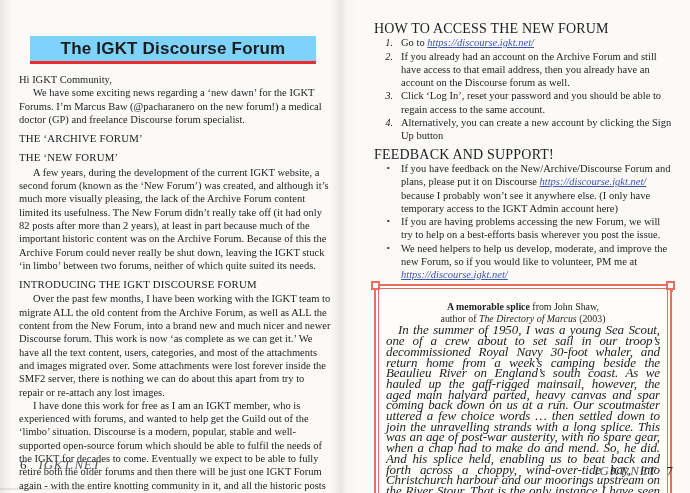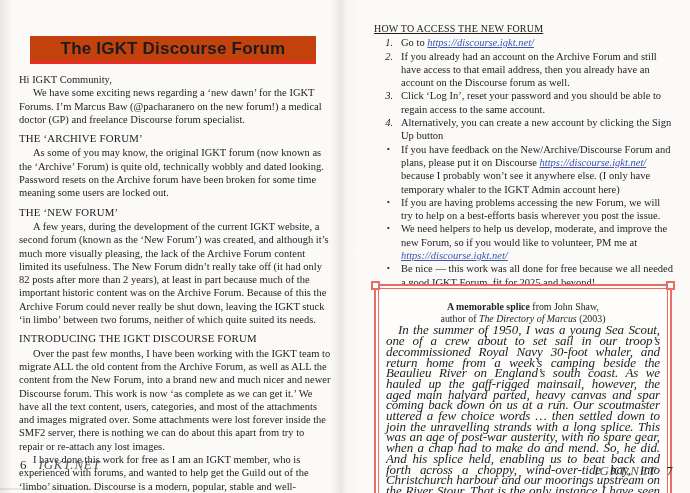--- a/index.html
+++ b/index.html
@@ -29,21 +29,21 @@
       rgba(255,255,255,0) 100%);
   }
   .scan-line {
     position: absolute; left: 0; bottom: 3px; width: 96px; height: 2px;
     background: rgba(0,0,0,0.08);
   }
 
   
   .title-box {
     position: absolute; left: 30px; top: 36px; width: 286px; height: 28px;
-    background: #c2410c;
+    background: #7dd3fc;
     border-bottom: 3px solid #ee2b2b;
     display: flex; align-items: center; justify-content: center;
     font-family: "Liberation Sans", sans-serif;
     font-size: 17px; font-weight: bold; color: #1c1c1c;
     letter-spacing: 0.2px;
   }
   .lp-col {
     position: absolute; left: 19px; top: 73px; width: 312px;
     font-size: 10.5px; line-height: 13.3px;
   }
@@ -52,21 +52,21 @@
   .sec-h {
     margin: 6px 0 1px 0;
     font-size: 10.8px; font-weight: normal; letter-spacing: 0.2px;
   }
 
   
   .rp-col {
     position: absolute; left: 374px; top: 22px; width: 300px;
     font-size: 10.5px; line-height: 13.3px;
   }
-  .rp-h { margin: 0 0 1px 0; font-size: 10px; font-weight: normal; letter-spacing: 0.2px; text-decoration: underline; }
+  .rp-h { margin: 0 0 1px 0; font-size: 14px; font-weight: normal; letter-spacing: 0.2px; }
   .rp-h.second { margin-top: 5px; }
   .oli, .bli { display: flex; }
   .oli .num {
     flex: 0 0 27px; text-align: right; padding-right: 8px; font-style: italic;
   }
   .bli .blt {
     flex: 0 0 27px; text-align: right; padding-right: 11px; font-size: 9px;
   }
   .oli .txt, .bli .txt { flex: 1; }
   a.link, span.link { color: #3a55b4; text-decoration: underline; cursor: pointer; font-style: italic; }
@@ -123,21 +123,20 @@
 
   <div class="title-box">
     <span>The IGKT Discourse Forum</span>
   </div>
 
   <div class="lp-col">
     <p>Hi IGKT Community,</p>
     <p class="indent">We have some exciting news regarding a ‘new dawn’ for the IGKT Forums. I’m Marcus Baw (@pacharanero on the new forum!) a medical doctor (GP) and freelance Discourse forum specialist.</p>
 
     <h3 class="sec-h">THE ‘ARCHIVE FORUM’</h3>
-    <p class="indent">As some of you may know, the original IGKT forum (now known as the ‘Archive’ Forum) is quite old, technically wobbly and dated looking. Password resets on the Archive forum have been broken for some time meaning some users are locked out.</p>
 
     <h3 class="sec-h">THE ‘NEW FORUM’</h3>
     <p class="indent">A few years, during the development of the current IGKT website, a second forum (known as the ‘New Forum’) was created, and although it’s much more visually pleasing, the lack of the Archive Forum content limited its usefulness. The New Forum didn’t really take off (it had only 82 posts after more than 2 years), at least in part because much of the important historic content was on the Archive Forum. Because of this the Archive Forum could never really be shut down, leaving the IGKT stuck ‘in limbo’ between two forums, neither of which quite suited its needs.</p>
 
     <h3 class="sec-h">INTRODUCING THE IGKT DISCOURSE FORUM</h3>
     <p class="indent">Over the past few months, I have been working with the IGKT team to migrate ALL the old content from the Archive Forum, as well as ALL the content from the New Forum, into a brand new and much nicer and newer Discourse forum. This work is now ‘as complete as we can get it.’ We have all the text content, users, categories, and most of the attachments and images migrated over. Some attachments were lost forever inside the SMF2 server, there is nothing we can do about this apart from try to repair or re-attach any lost images.</p>
     <p class="indent">I have done this work for free as I am an IGKT member, who is experienced with forums, and wanted to help get the Guild out of the ‘limbo’ situation. Discourse is a modern, popular, stable and well-supported open-source forum which should be able to fulfil the needs of the IGKT for decades to come. Eventually we expect to be able to fully retire both the older forums and then there will be just one IGKT Forum again - with the entire knotting community in it, and all the historic posts as well.</p>
   </div>
 
   <div class="footer-left">
@@ -158,24 +157,25 @@
     </div>
     <div class="oli">
       <span class="num">3.</span>
       <span class="txt">Click ‘Log In’, reset your password and you should be able to regain access to the same account.</span>
     </div>
     <div class="oli">
       <span class="num">4.</span>
       <span class="txt">Alternatively, you can create a new account by clicking the Sign Up button</span>
     </div>
 
-
-    <div class="bli">
-      <span class="blt">•</span>
-      <span class="txt"><span>If you have feedback on the New/Archive/Discourse Forum and plans, please put it on Discourse </span><a class="link">https://discourse.igkt.net/</a><span> because I probably won’t see it anywhere else. (I only have temporary whaler to the IGKT Admin account here)</span></span>
+    <h3 class="rp-h second">FEEDBACK AND SUPPORT!</h3>
+
+    <div class="bli">
+      <span class="blt">•</span>
+      <span class="txt"><span>If you have feedback on the New/Archive/Discourse Forum and plans, please put it on Discourse </span><a class="link">https://discourse.igkt.net/</a><span> because I probably won’t see it anywhere else. (I only have temporary access to the IGKT Admin account here)</span></span>
     </div>
     <div class="bli">
       <span class="blt">•</span>
       <span class="txt">If you are having problems accessing the new Forum, we will try to help on a best-efforts basis wherever you post the issue.</span>
     </div>
     <div class="bli">
       <span class="blt">•</span>
       <span class="txt"><span>We need helpers to help us develop, moderate, and improve the new Forum, so if you would like to volunteer, PM me at </span><a class="link">https://discourse.igkt.net/</a></span>
     </div>
     <div class="bli">

